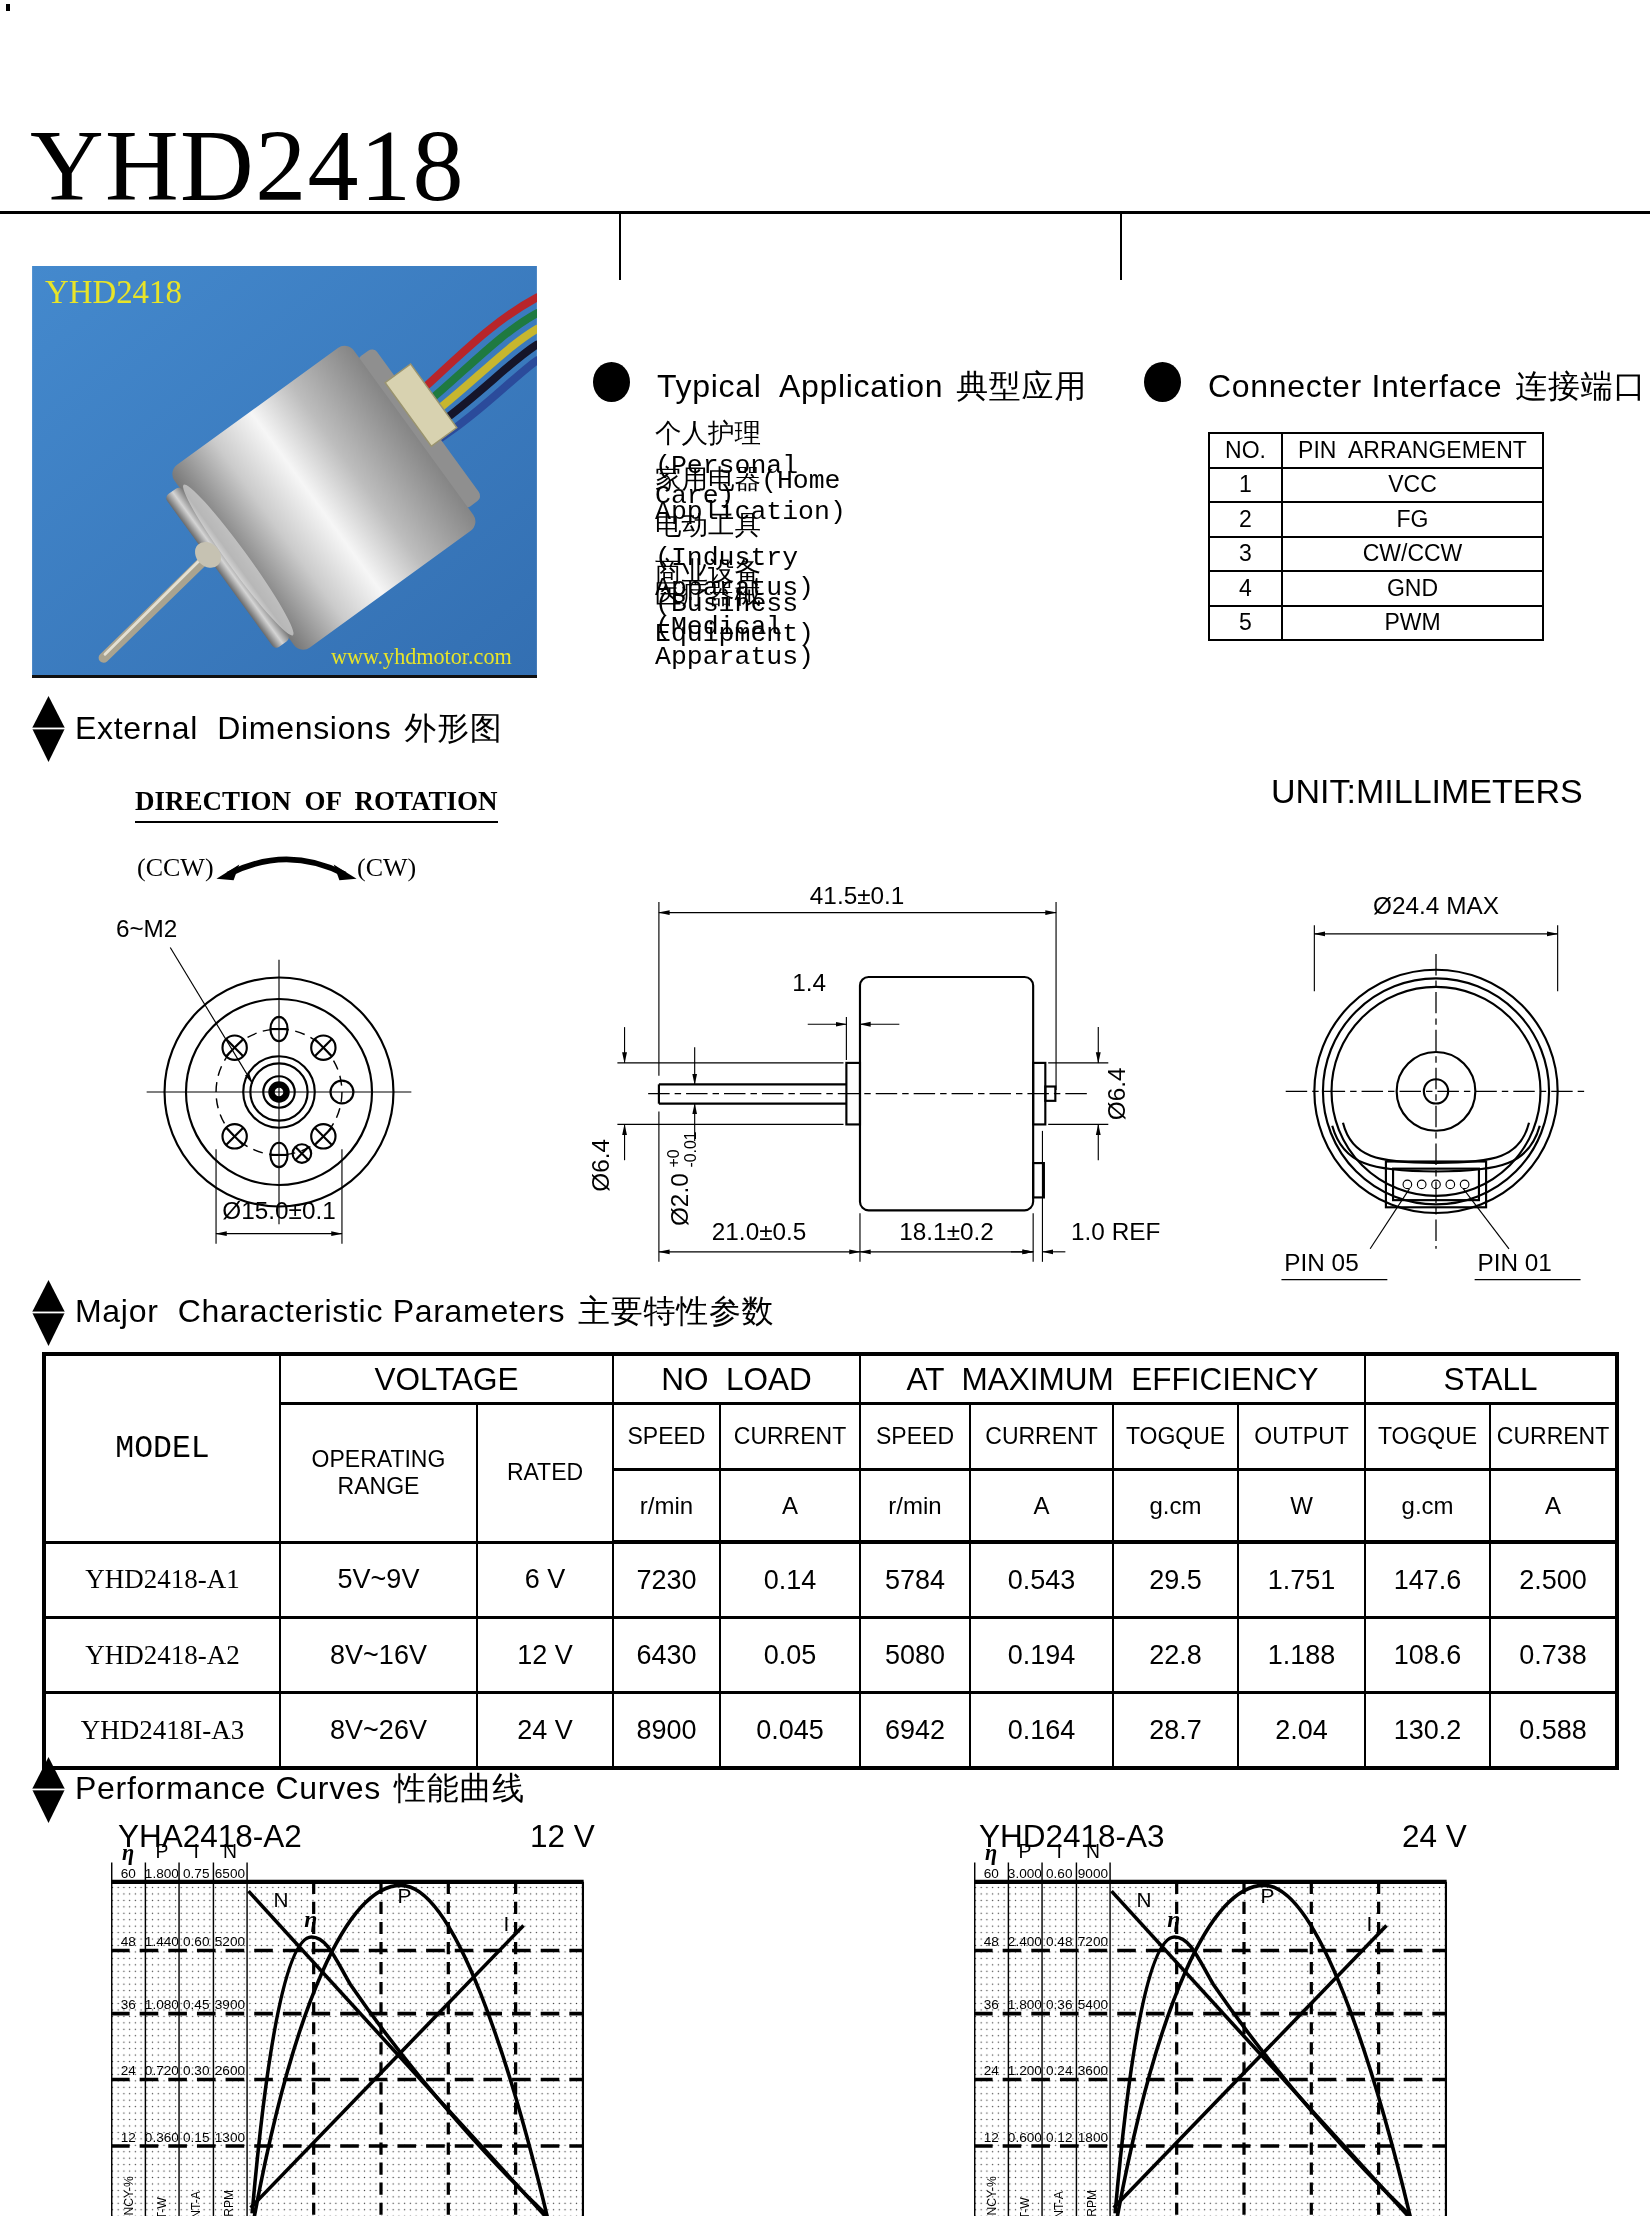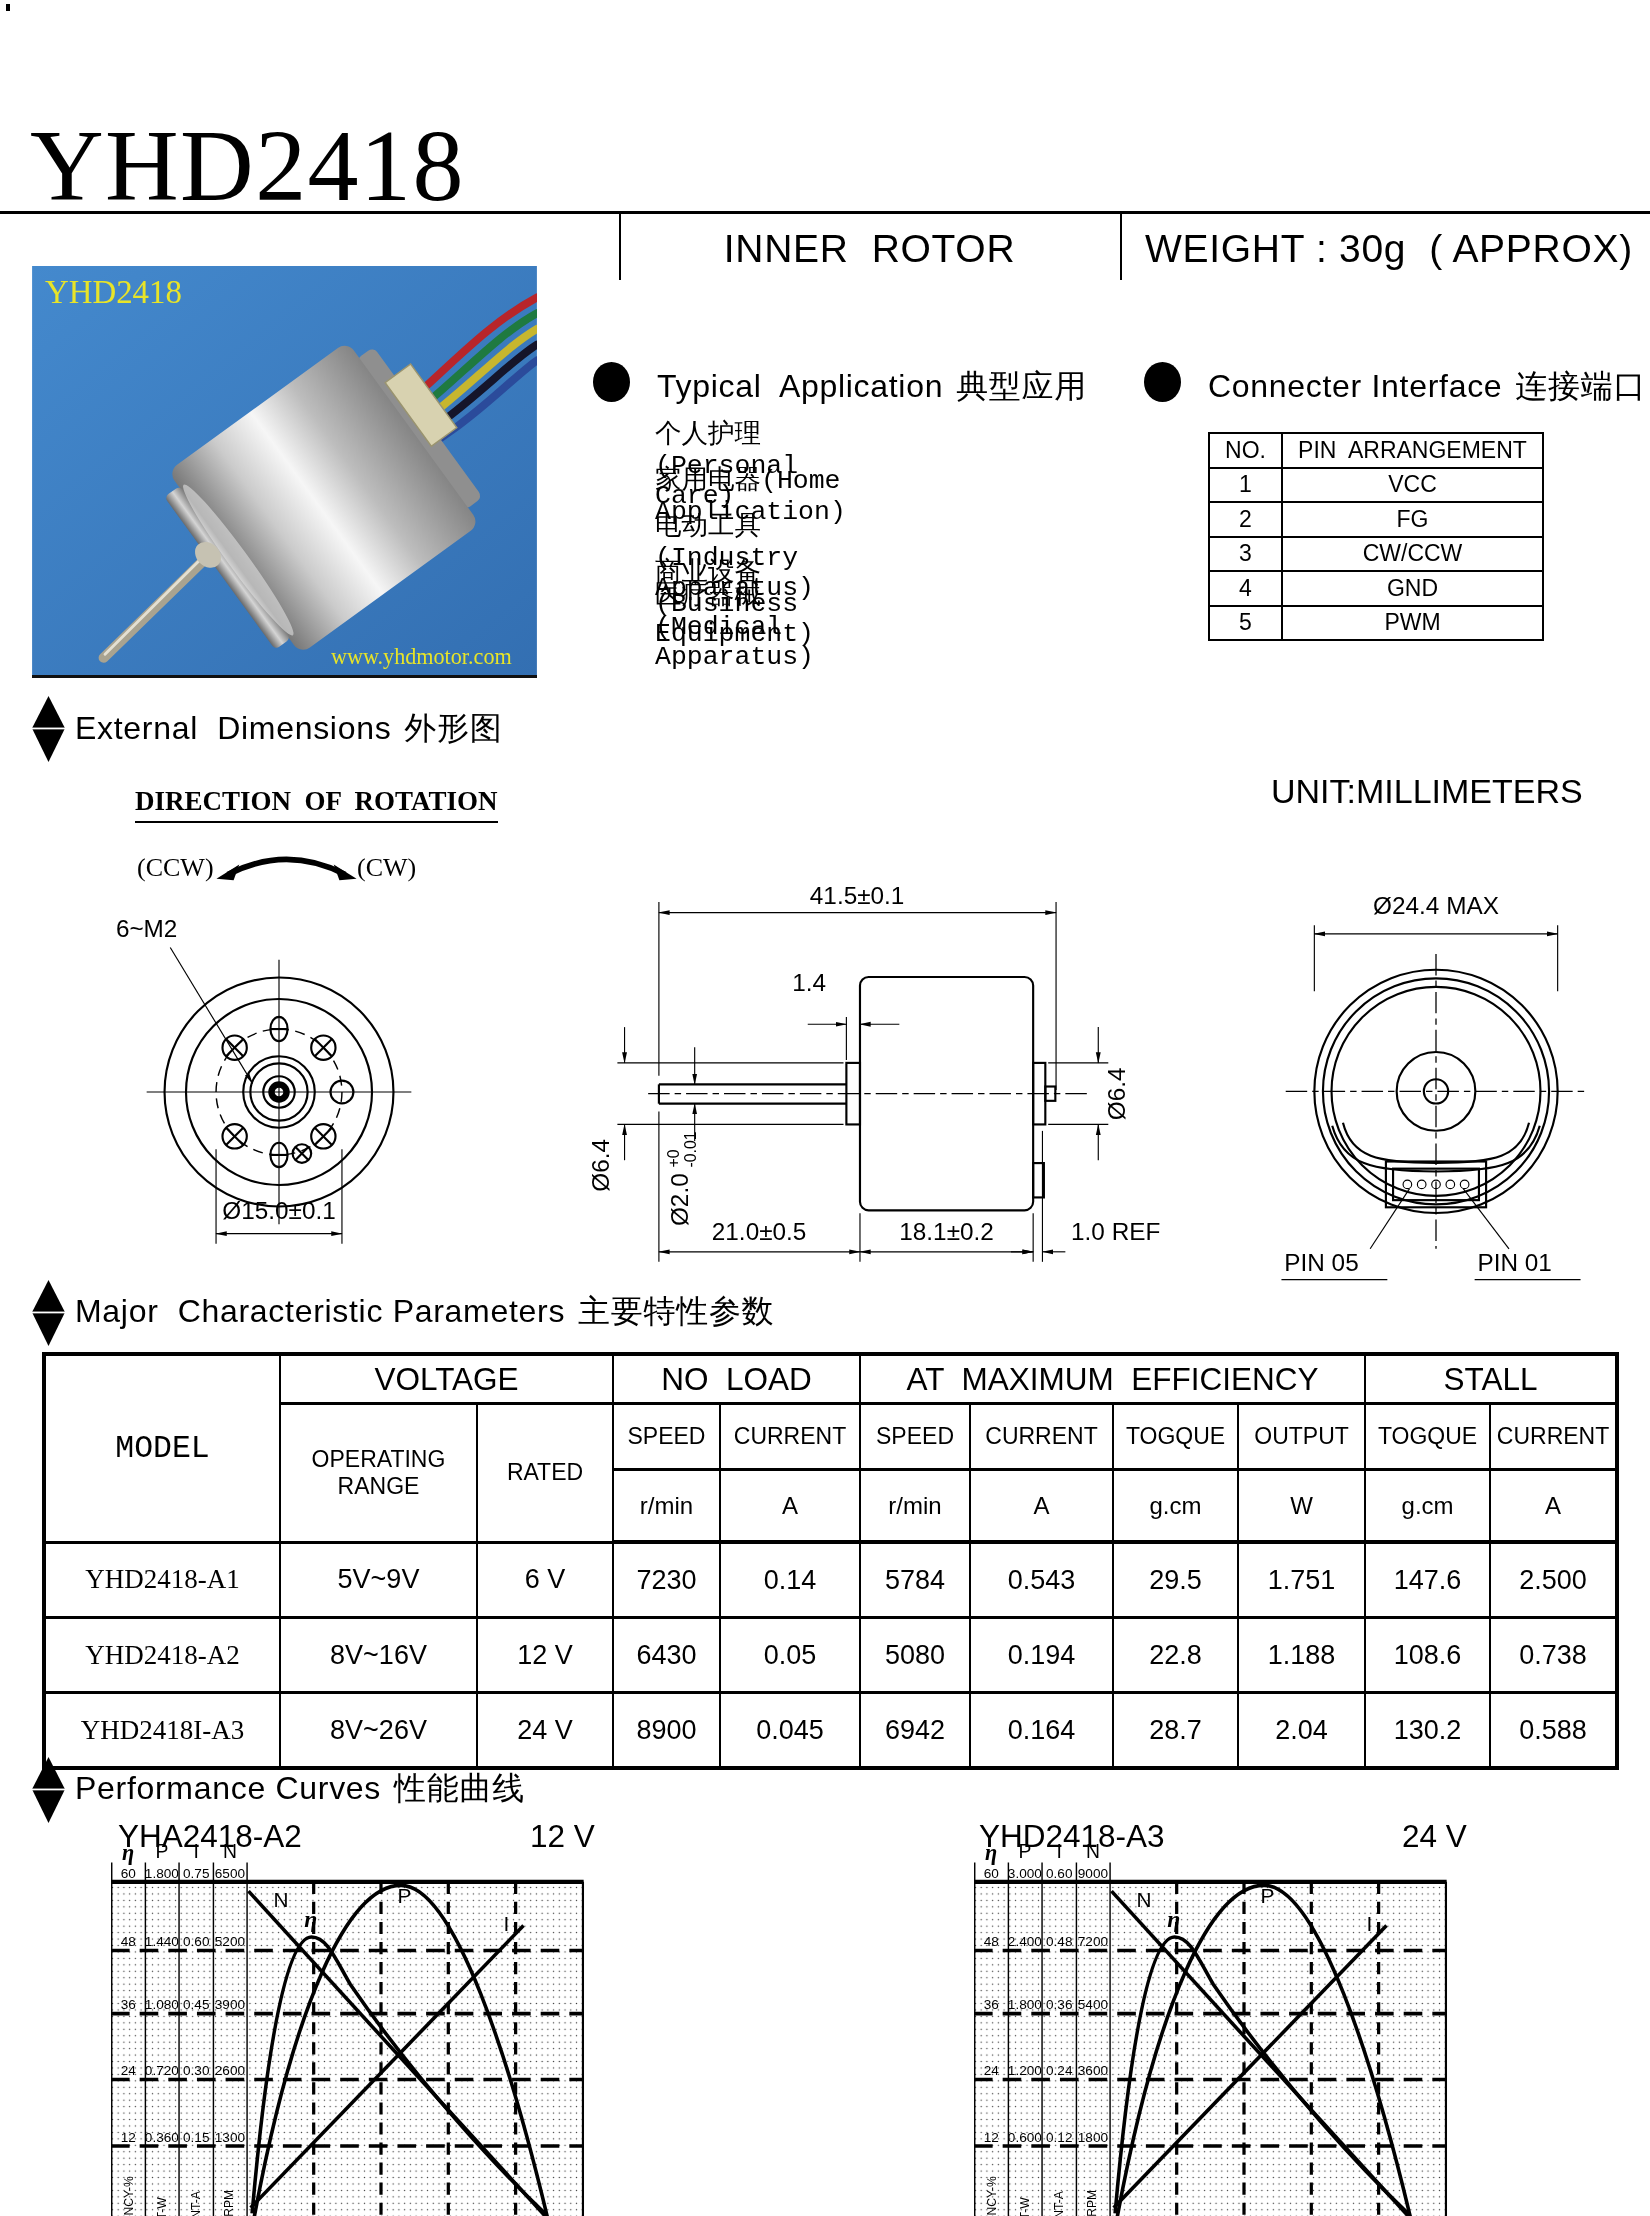--- a/index.html
+++ b/index.html
@@ -85,23 +85,21 @@
   </defs>
 </svg>
 
 <div class="abs corner-dot"></div>
 
 <div class="abs page-title">YHD2418</div>
 <div class="abs title-rule"></div>
 
 <div class="abs hdr-row">
   <span class="hdr-div" style="left:619px"></span>
-  <span class="hdr-cell hdr-rotor pre">INNER  ROTOR</span>
   <span class="hdr-div" style="left:1120px"></span>
-  <span class="hdr-cell hdr-weight pre">WEIGHT : 30g  ( APPROX)</span>
 </div>
 
 <div class="abs photo">
   <svg width="505" height="409" viewBox="0 0 706 572">
     <defs>
       <linearGradient id="bgblue" x1="0" y1="0" x2="1" y2="1">
         <stop offset="0" stop-color="#4489cd"></stop>
           <stop offset="1" stop-color="#336fb2"></stop>
       </linearGradient>
       <linearGradient id="met" x1="0" y1="0" x2="1" y2="0">

